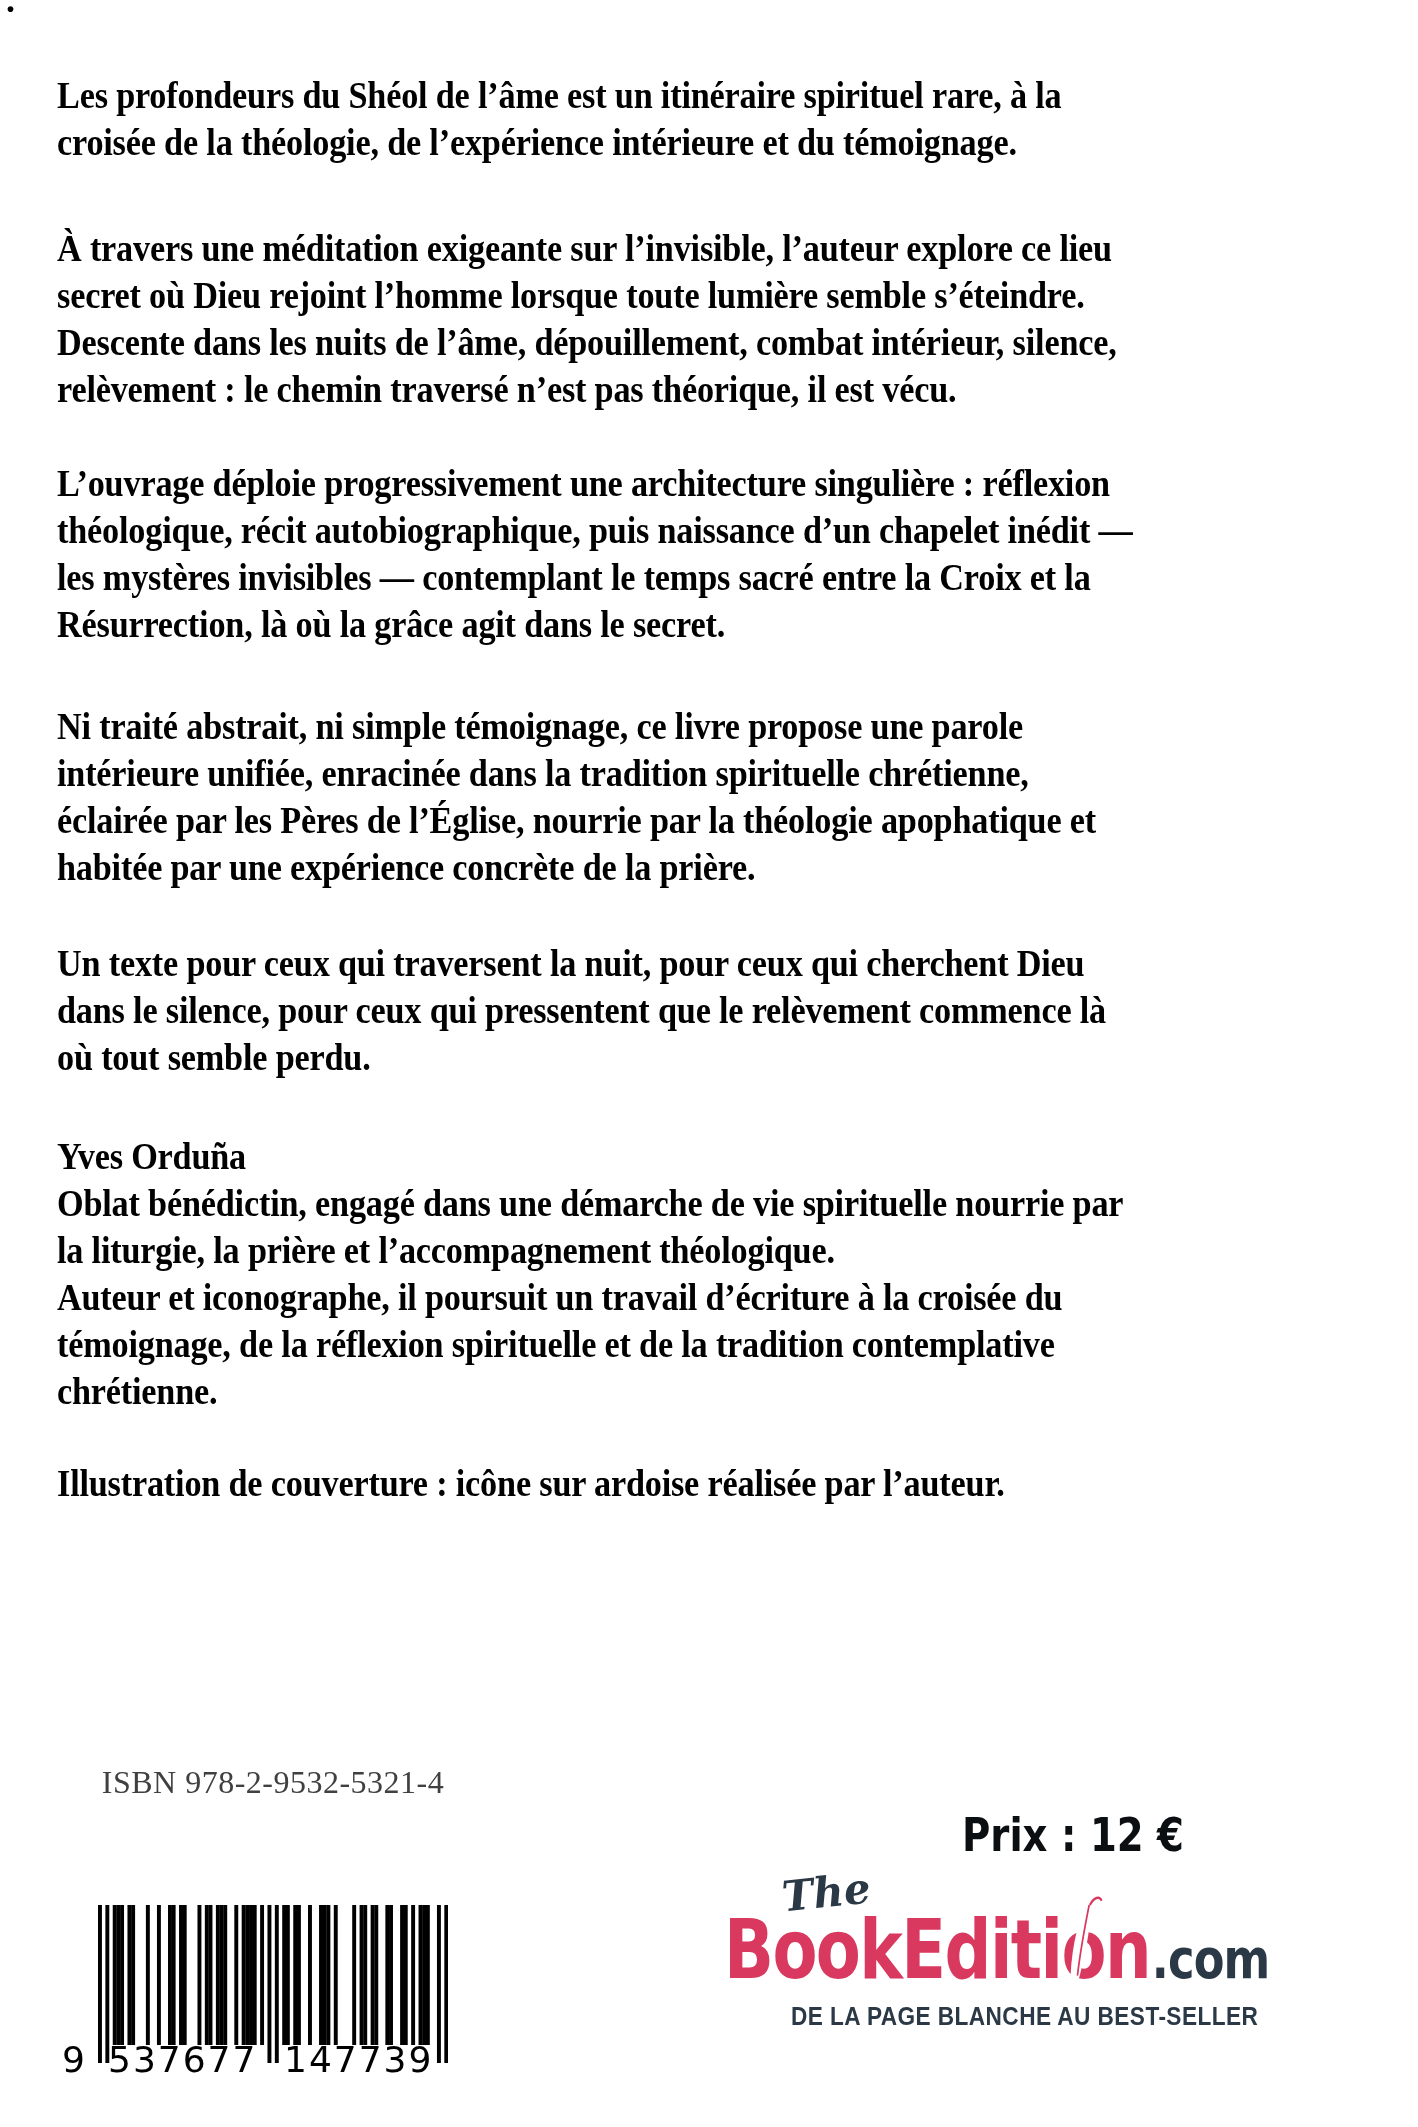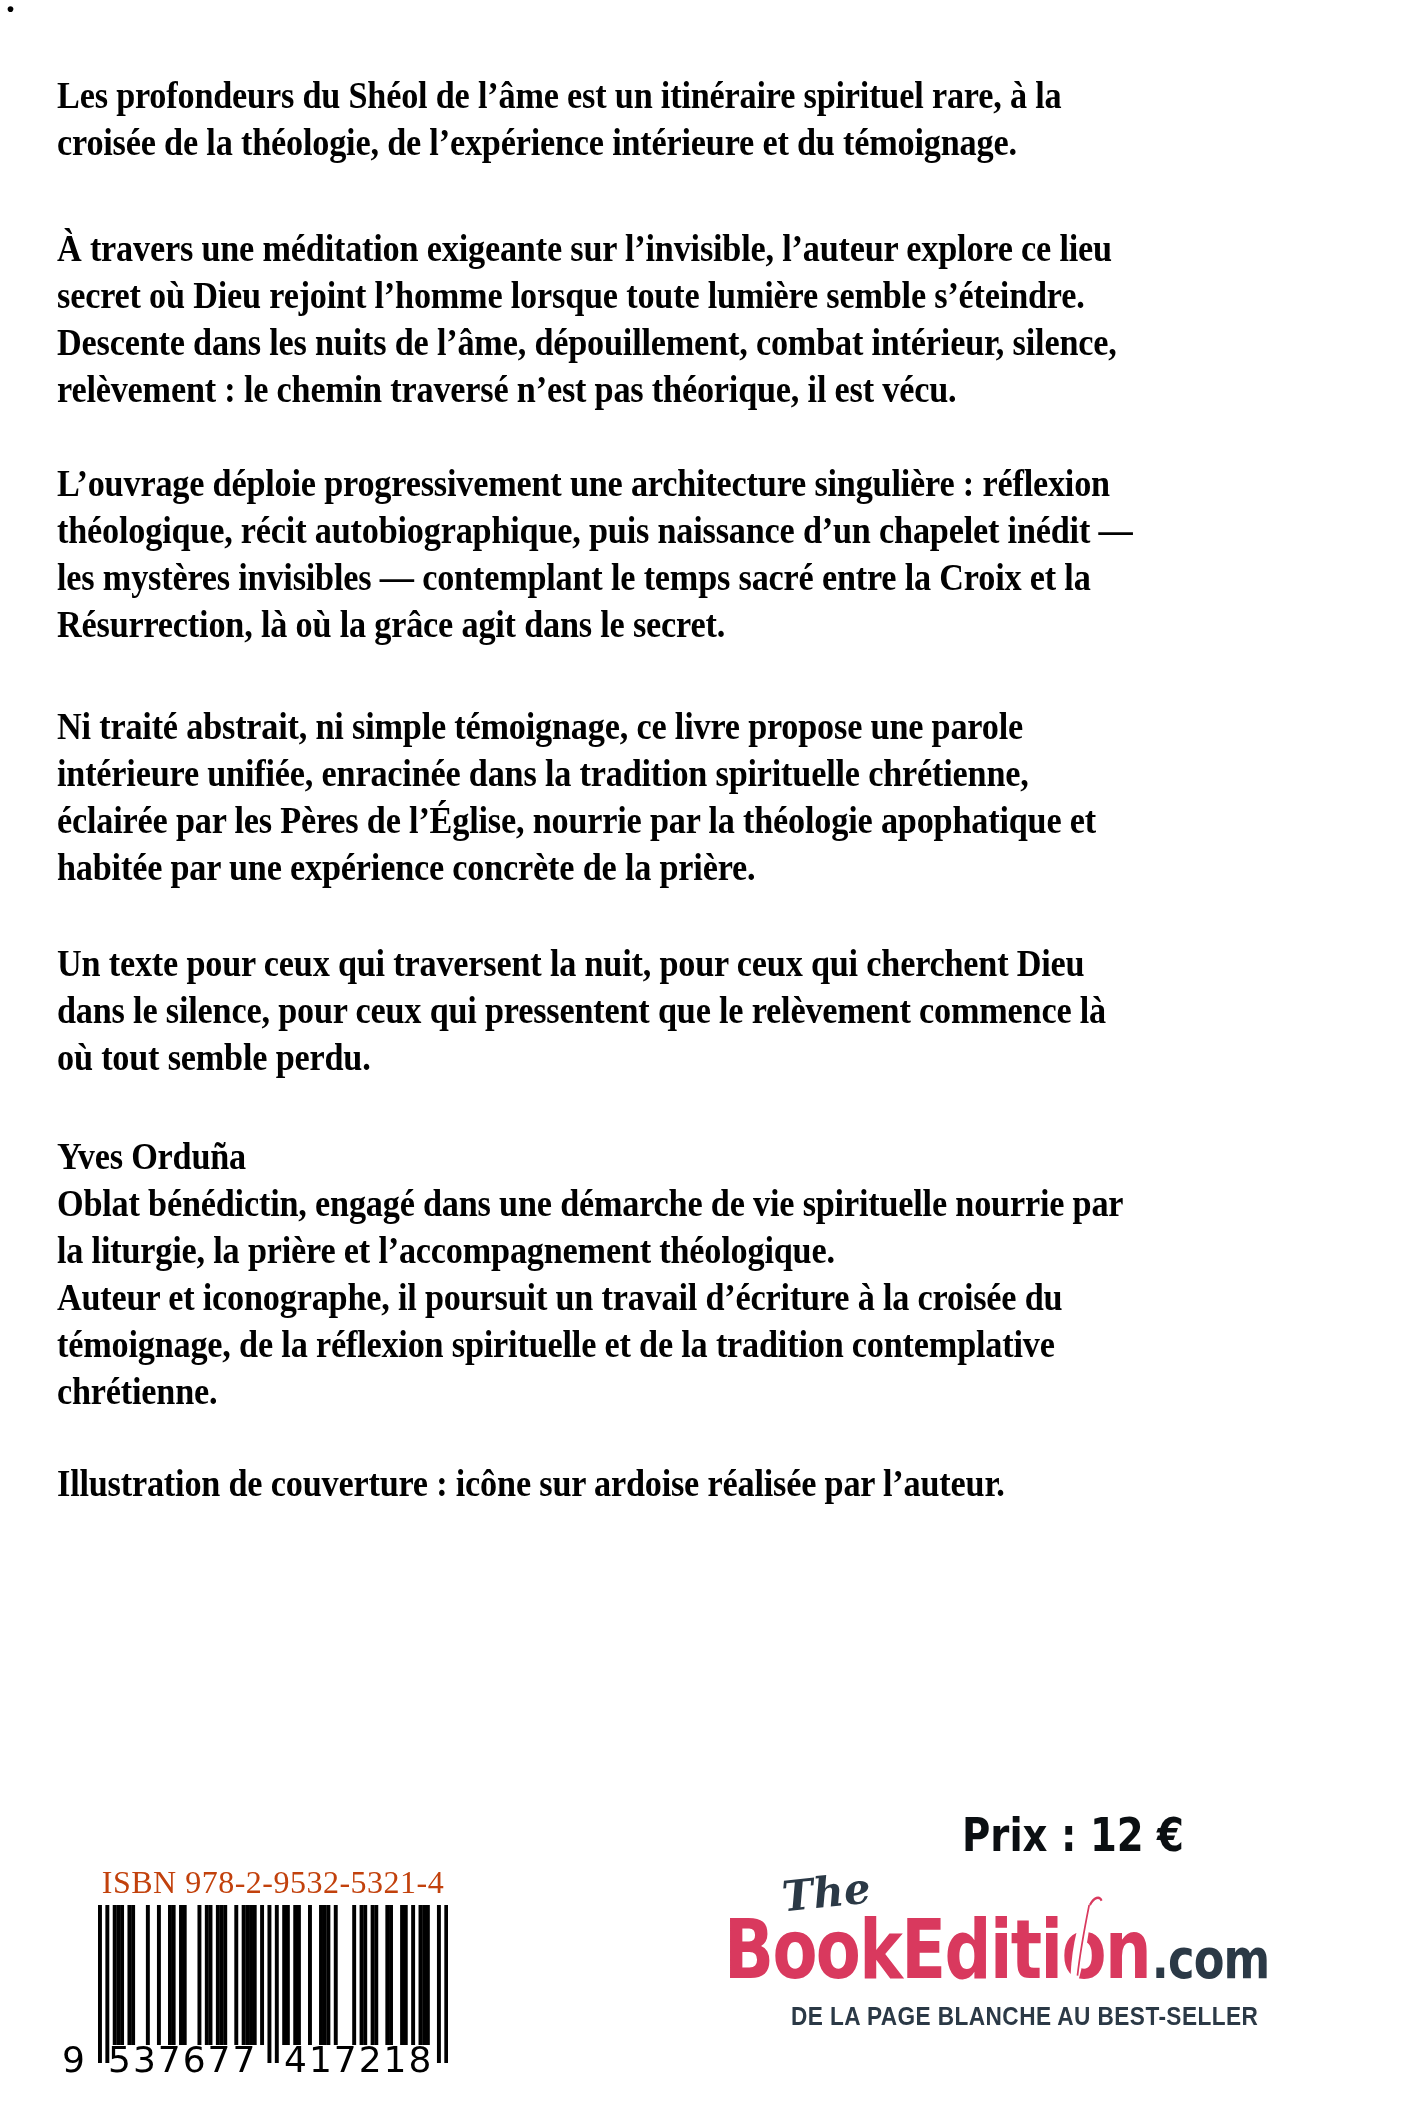--- a/index.html
+++ b/index.html
@@ -22,23 +22,23 @@
   
   .price{
     position:absolute; left:962px; top:1812px;
     font-family:"DejaVu Sans", sans-serif; font-weight:700; font-size:46px;
     color:#0b0f12; transform:scaleX(0.84); transform-origin:0 0;
     white-space:nowrap; line-height:1;
   }
   
   .barcode-block{position:absolute; left:0; top:0;}
   .isbn-label{
-    position:absolute; left:96px; top:1864px; width:354px;
+    position:absolute; left:96px; top:1764px; width:354px;
     text-align:center; font:400 32px "Liberation Serif", serif;
-    letter-spacing:0.5px; white-space:nowrap; color:#c2410c;
+    letter-spacing:0.5px; white-space:nowrap; color:#404040;
   }
   .barcode{position:absolute; left:98px; top:1905px;}
   .bc-digit{
     position:absolute; top:2042px;
     font-family:"DejaVu Sans", sans-serif; font-size:36px; font-weight:400;
     color:#000; line-height:1; white-space:nowrap;
   }
   .bc-d0{left:62px;}
   .bc-d1{left:108px; letter-spacing:2px;}
   .bc-d2{left:284px; letter-spacing:2px;}
@@ -169,21 +169,21 @@
         <rect x="305.79" y="0" width="3.93" height="140" fill="#000"></rect>
         <rect x="313.16" y="0" width="3.93" height="140" fill="#000"></rect>
         <rect x="320.53" y="0" width="3.93" height="140" fill="#000"></rect>
         <rect x="324.21" y="0" width="3.93" height="140" fill="#000"></rect>
         <rect x="327.89" y="0" width="3.93" height="140" fill="#000"></rect>
         <rect x="338.95" y="0" width="3.93" height="158" fill="#000"></rect>
         <rect x="346.32" y="0" width="3.93" height="158" fill="#000"></rect>
       </svg>
     <span class="bc-digit bc-d0">9</span>
     <span class="bc-digit bc-d1">537677</span>
-    <span class="bc-digit bc-d2">417218</span>
+    <span class="bc-digit bc-d2">147739</span>
   </section>
 
   <section>
     <div class="logo-the">The</div>
     <div class="logo-brand">
         <span class="brand-text">BookEditi</span>
         <span class="brand-o"><span>o</span><svg class="feather" viewBox="0 0 60 130">
             <path d="M40 6 C27 28 16 58 14 96 L19 118 C31 90 42 48 44 16 Z" fill="#ffffff"></path>
             <path d="M24 96 C28 68 35 38 41 14" stroke="#d9395e" stroke-width="2.5" fill="none"></path>
             <path d="M42 14 C48 5 56 3 59 9" stroke="#d9395e" stroke-width="3" fill="none"></path>

